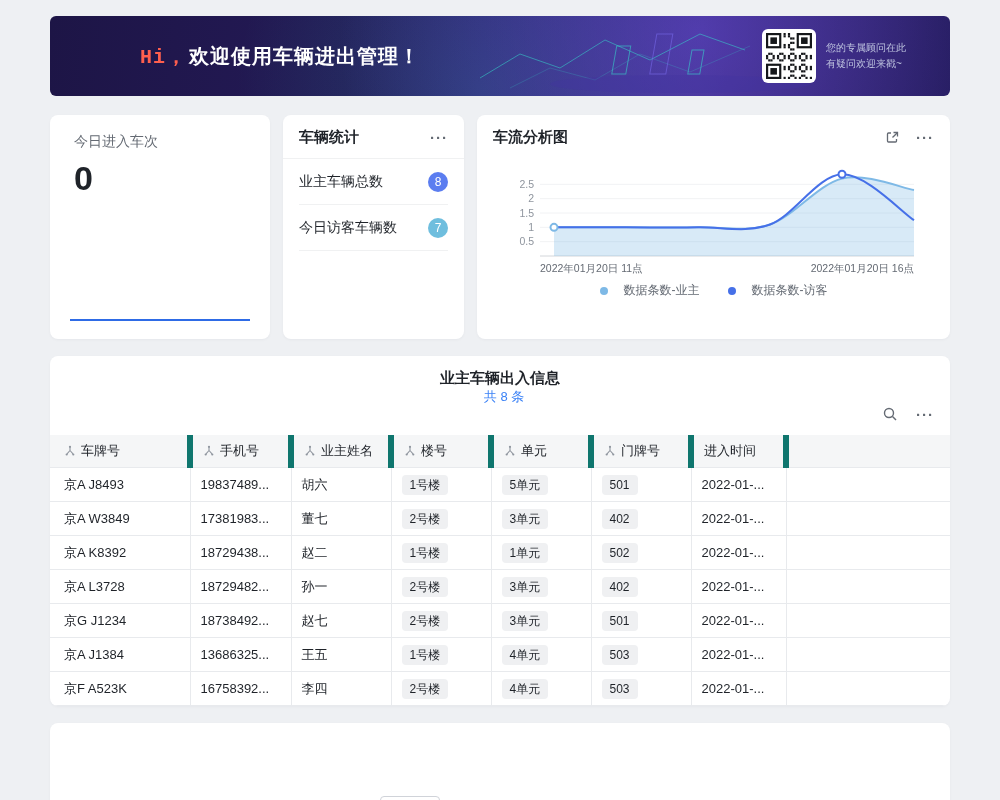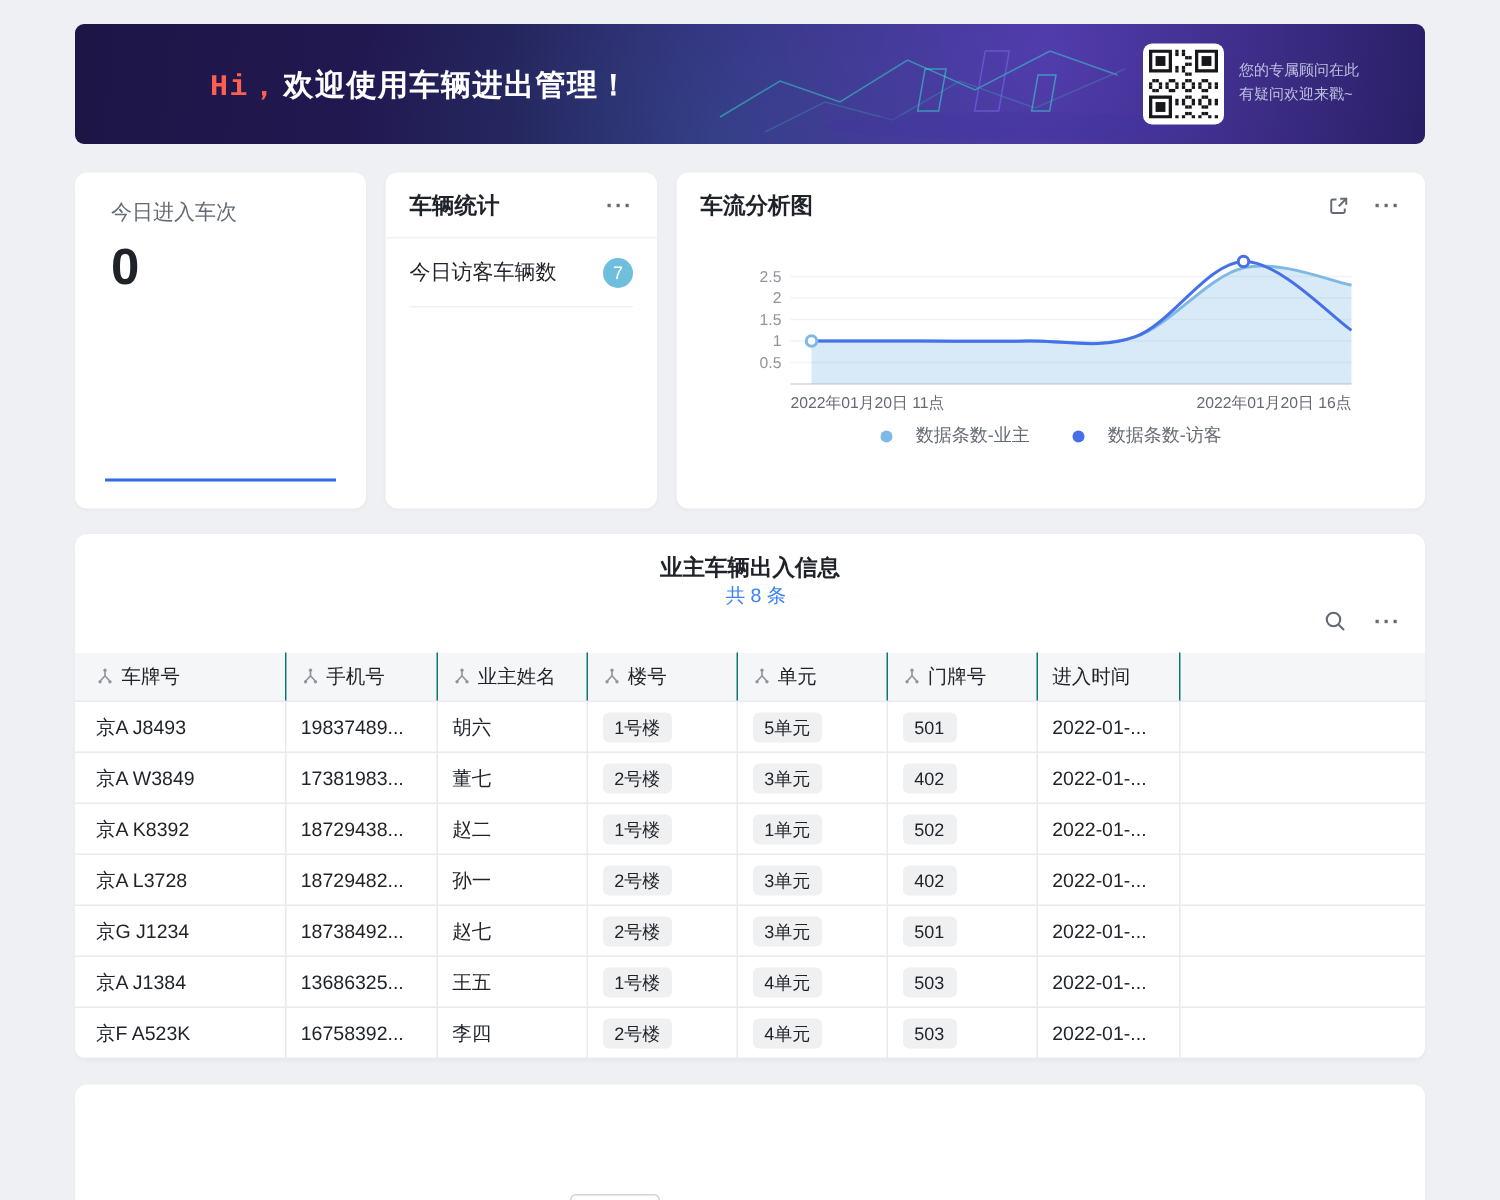--- a/index.html
+++ b/index.html
@@ -24,21 +24,21 @@
   .banner-title{margin-left:90px;font-size:20px;font-weight:700;letter-spacing:1px;position:relative;}
   .banner-title .hi{color:#ff5f4e;margin-right:2px;font-family:Liberation Mono, monospace;}
   .banner-right{position:absolute;right:44px;top:50%;transform:translateY(-50%);display:flex;align-items:center;gap:10px;}
   .qr-box{width:54px;height:54px;background:#fff;border-radius:6px;padding:4px;box-sizing:border-box;cursor:pointer;}
   .qr-box svg{display:block;width:46px;height:46px;}
   .qr-caption{font-size:10px;line-height:1.6;color:#bcc1de;}
 
   
   .cards-row{display:flex;gap:13px;margin-top:19px;height:224px;}
   .card{background:#fff;border-radius:8px;box-shadow:0 1px 3px rgba(31,35,41,.04);box-sizing:border-box;}
-  .stat-card{width:194px;padding:18px 24px;position:relative;flex:none;}
+  .stat-card{width:220px;padding:18px 24px;position:relative;flex:none;}
   .stat-title{font-size:14px;color:#646a73;}
   .stat-value{font-size:34px;font-weight:700;margin-top:8px;}
   .stat-line{position:absolute;left:20px;right:20px;bottom:18px;height:2px;background:#2e6be6;}
 
   .stats-card{width:181px;flex:none;}
   .card-header{display:flex;align-items:center;justify-content:space-between;padding:13px 16px 11px;}
   .card-title{font-size:15px;font-weight:700;}
   .stats-card .card-header{border-bottom:1px solid #f0f1f2;}
   .stats-row{display:flex;align-items:center;justify-content:space-between;margin:0 16px;height:45px;border-bottom:1px solid #f0f1f2;font-size:14px;}
   .badge{width:20px;height:20px;border-radius:50%;color:#fff;font-size:12px;display:flex;align-items:center;justify-content:center;flex:none;}
@@ -52,21 +52,21 @@
   .legend-item{display:flex;align-items:center;gap:16px;cursor:pointer;}
   .dot{width:8px;height:8px;border-radius:50%;}
 
   
   .table-card{margin-top:17px;overflow:hidden;}
   .table-card-header{display:flex;align-items:center;padding:13px 16px;flex-direction:column;}
   .count{margin-left:8px;color:#3b82f6;font-size:13px;}
   .table-card-header .hdr-icons{margin-left:auto;gap:18px;}
   table{width:100%;border-collapse:collapse;table-layout:fixed;font-size:13px;}
   thead th{background:#f5f6f7;height:32px;font-weight:400;text-align:left;padding:0 10px;
-    border-bottom:1px solid #e8eaed;border-right:1px solid #0f766e;white-space:nowrap;overflow:hidden;}
+    border-bottom:1px solid #e8eaed;border-right:6px solid #0f766e;white-space:nowrap;overflow:hidden;}
   tbody td{height:33px;padding:0 10px;border-bottom:1px solid #e8eaed;border-right:1px solid #e8eaed;white-space:nowrap;overflow:hidden;}
   thead th:last-child, tbody td:last-child{border-right:none;}
   thead th:first-child, tbody td:first-child{padding-left:14px;}
   .th-icon{vertical-align:-2px;margin-right:5px;}
   .pill{display:inline-block;background:#eff0f2;border-radius:4px;padding:2px 8px;font-size:12px;line-height:16px;}
 
   
   .visitor-card{margin-top:17px;height:120px;position:relative;}
   .partial-btn{position:absolute;left:330px;top:73px;background:#fff;border:1px solid #d0d3d9;border-radius:4px;
     padding:6px 16px;font-size:13px;color:#1f2329;font-family:inherit;cursor:pointer;}
@@ -199,20 +199,24 @@
         <div class="stat-value">0</div>
         <div class="stat-line"></div>
       </div>
 
       <div class="card stats-card">
         <div class="card-header">
           <span class="card-title">车辆统计</span>
           <span class="more-btn">···</span>
         </div>
         <div class="stats-row">
+          <span>业主车辆总数</span>
+          <span class="badge" style="background: rgb(91, 125, 240);">8</span>
+        </div>
+        <div class="stats-row">
           <span>今日访客车辆数</span>
           <span class="badge" style="background: rgb(111, 190, 222);">7</span>
         </div>
       </div>
 
       <div class="card chart-card">
         <div class="card-header">
           <span class="card-title">车流分析图</span>
           <span class="hdr-icons">
             <span class="icon-btn">

